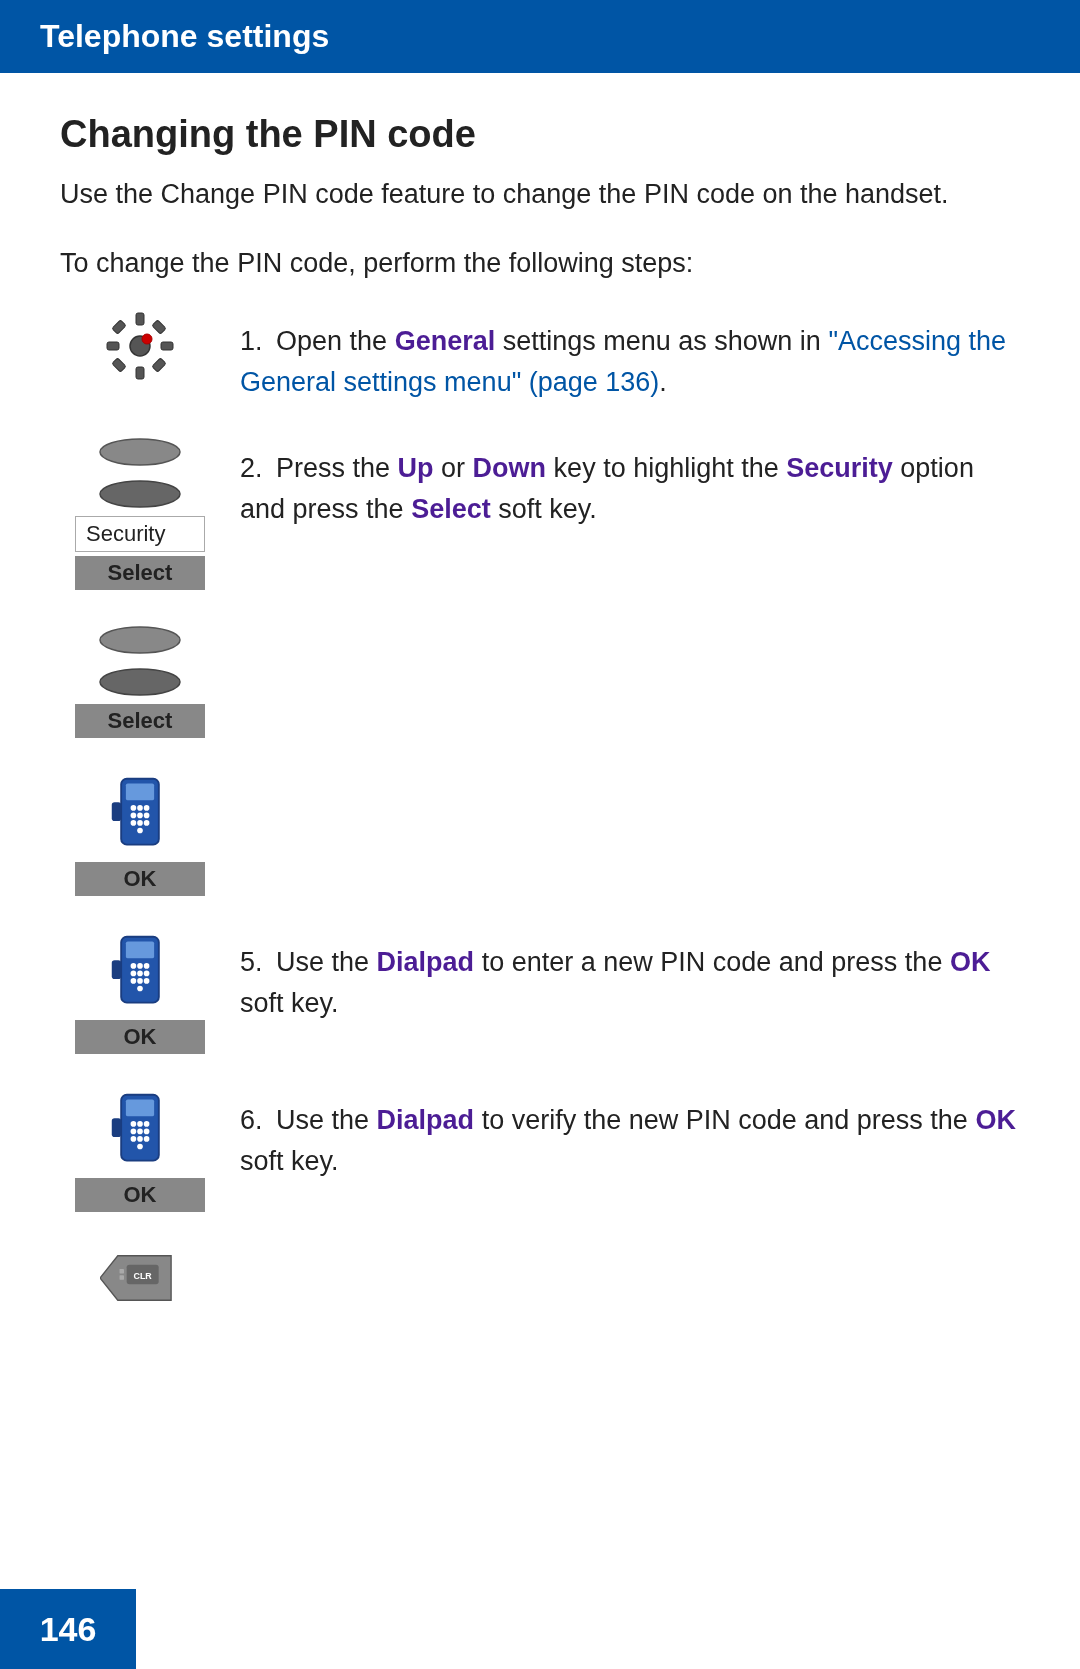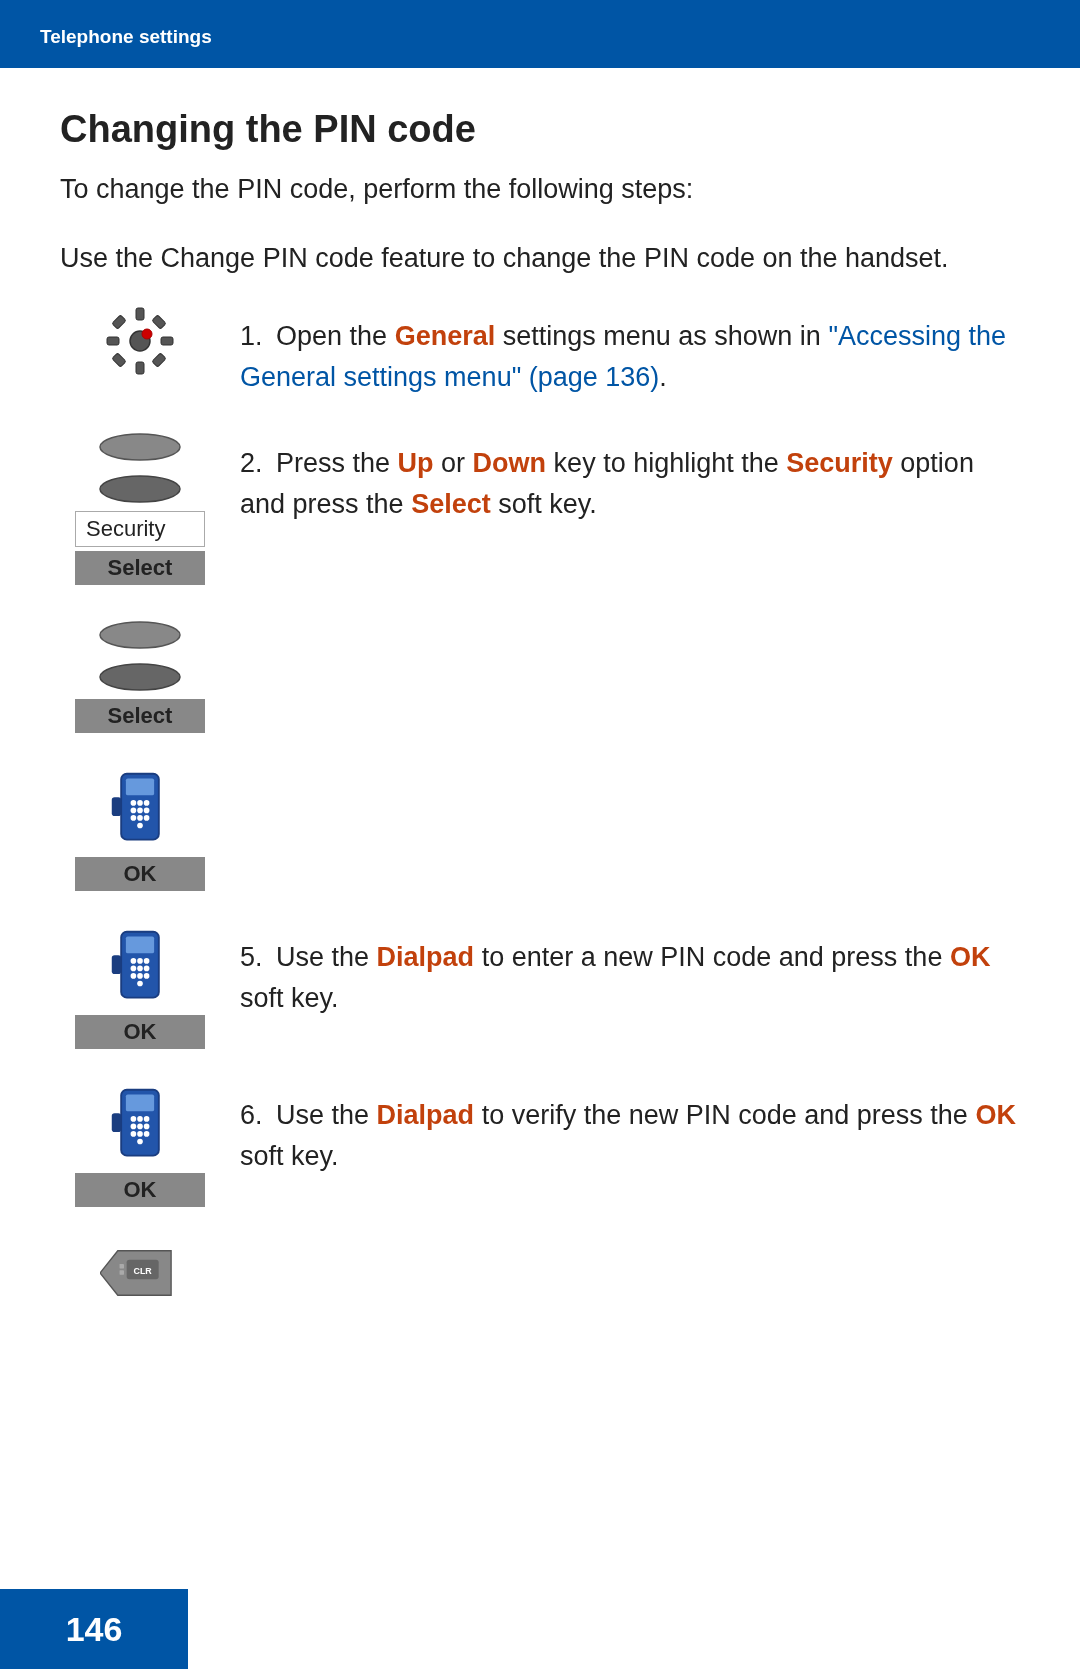--- a/index.html
+++ b/index.html
@@ -16,21 +16,21 @@
 
     .header-bar {
       background: #0055a5;
       padding: 18px 40px;
       margin-bottom: 40px;
     }
 
     .header-title {
       color: #ffffff;
       font-weight: bold;
-      font-size: 19px;
+      font-size: 32px;
     }
 
     .content {
       padding: 0 60px 100px 60px;
     }
 
     .section-title {
       font-weight: bold;
       font-size: 38px;
       margin-bottom: 18px;
@@ -66,21 +66,21 @@
       font-size: 27px;
       line-height: 1.5;
       padding-top: 10px;
     }
 
     .step-number {
       margin-right: 6px;
     }
 
     .blue-bold {
-      color: #c2410c;
+      color: #4c1d95;
       font-weight: bold;
     }
 
     .link-text {
       color: #0055a5;
     }
 
     
     .nav-rocker {
       width: 90px;
@@ -138,21 +138,21 @@
     .clr-icon-svg {
       width: 80px;
       height: 60px;
       margin-bottom: 8px;
     }
 
     .footer-bar {
       position: absolute;
       bottom: 0;
       left: 0;
-      width: 188px;
+      width: 136px;
       height: 80px;
       background: #0055a5;
       display: flex;
       align-items: center;
       justify-content: center;
     }
 
     .footer-page-num {
       color: #ffffff;
       font-weight: bold;
@@ -163,22 +163,22 @@
 <body>
 
 <div class="header-bar">
   <span class="header-title">Telephone settings</span>
 </div>
 
 <div class="content">
 
   <div class="section-title">Changing the PIN code</div>
 
+  <p class="intro-text">Use the Change PIN code feature to change the PIN code on the handset.</p>
   <p class="intro-text">To change the PIN code, perform the following steps:</p>
-  <p class="intro-text">Use the Change PIN code feature to change the PIN code on the handset.</p>
 
   <div class="steps-container">
 
     <div class="step-row">
       <div class="step-icon-col">
 
         <svg class="gear-icon-svg" viewBox="0 0 70 70" xmlns="http://www.w3.org/2000/svg">
           <circle cx="35" cy="35" r="10" fill="#555" stroke="#333" stroke-width="1.5"></circle>
           <g fill="#555" stroke="#333" stroke-width="1">
             <rect x="31" y="2" width="8" height="12" rx="2"></rect>

